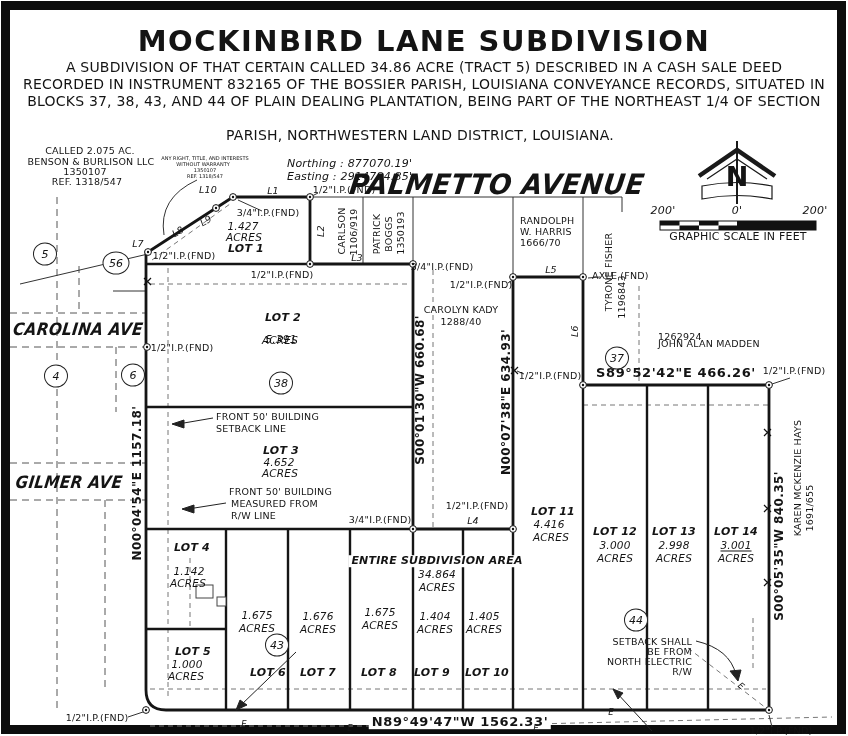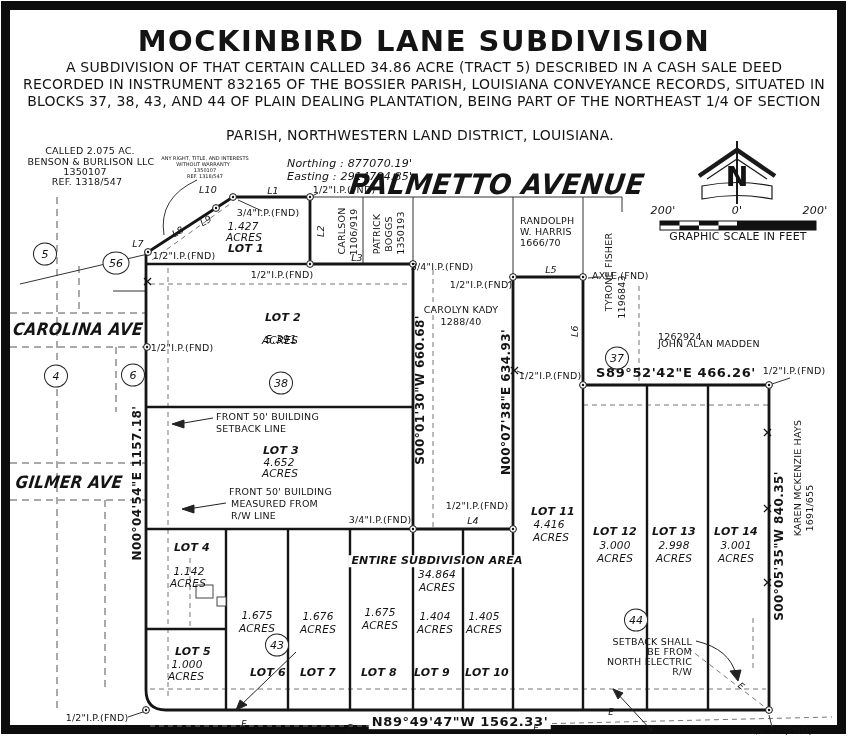--- a/index.html
+++ b/index.html
@@ -257,21 +257,21 @@
   <div class="lbl bi t11" style="left:553px;top:512px;">LOT 11</div>
   <div class="lbl it t10" style="left:549px;top:525px;">4.416</div>
   <div class="lbl it t10" style="left:551px;top:538px;">ACRES</div>
   <div class="lbl bi t11" style="left:615px;top:532px;">LOT 12</div>
   <div class="lbl it t10" style="left:615px;top:546px;">3.000</div>
   <div class="lbl it t10" style="left:615px;top:559px;">ACRES</div>
   <div class="lbl bi t11" style="left:674px;top:532px;text-align:right;">LOT 13</div>
   <div class="lbl it t10" style="left:674px;top:546px;">2.998</div>
   <div class="lbl it t10" style="left:674px;top:559px;">ACRES</div>
   <div class="lbl bi t11" style="left:736px;top:532px;">LOT 14</div>
-  <div class="lbl it t10" style="left:736px;top:546px;">3.001</div>
+  <div class="lbl it t10" style="left:736px;top:546px;text-decoration:underline;">3.001</div>
   <div class="lbl it t10" style="left:736px;top:559px;">ACRES</div>
 
   <div class="lbl bi t11 bg" style="left:437px;top:561px;">ENTIRE SUBDIVISION AREA</div>
   <div class="lbl it t10 bg" style="left:437px;top:575px;">34.864</div>
   <div class="lbl it t10 bg" style="left:437px;top:588px;">ACRES</div>
 
   <div class="lbl t9" style="left:461px;top:310px;">CAROLYN KADY</div>
   <div class="lbl t9" style="left:461px;top:322px;">1288/40</div>
   <div class="lbl left t9" style="left:520px;top:221px;">RANDOLPH</div>
   <div class="lbl left t9" style="left:520px;top:232px;">W. HARRIS</div>

